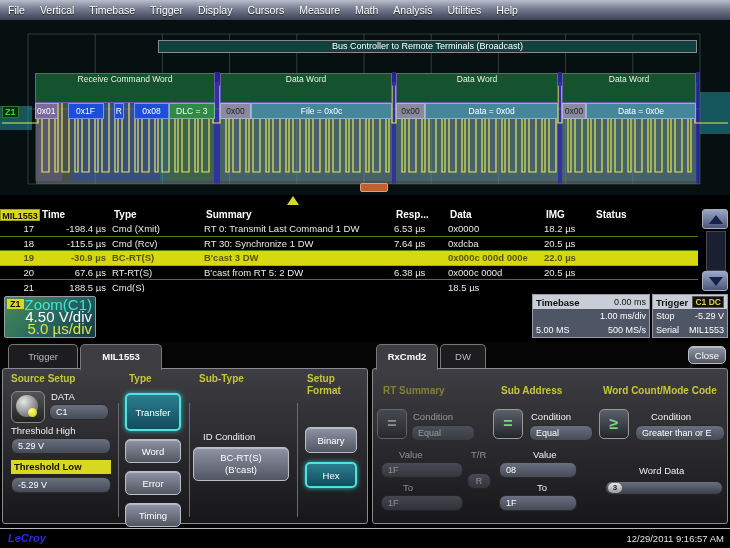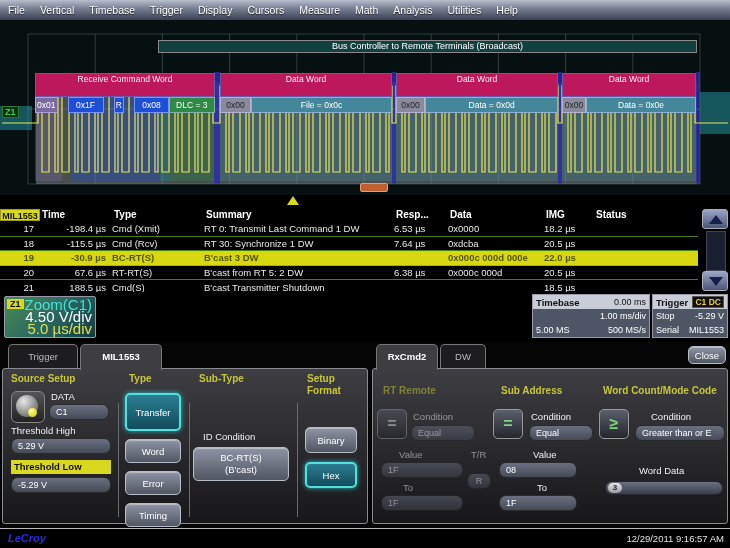--- a/index.html
+++ b/index.html
@@ -17,21 +17,21 @@
   .wave svg{position:absolute;left:0;top:0;z-index:3;pointer-events:none;}
   .zoomband{position:absolute;left:36px;top:62px;width:661px;height:102px;
     background:rgba(175,185,185,.38);z-index:1;}
   .edgeblock{position:absolute;background:#14565c;z-index:1;}
   .ov{position:absolute;top:64px;height:97px;z-index:2;opacity:.34;}
   .sep{position:absolute;top:52px;height:112px;background:#2a2ab0;z-index:2;opacity:.8;}
   .busband{position:absolute;left:158px;top:20px;width:539px;height:13px;z-index:4;
     background:#12403e;border:1px solid #8a8a8a;box-sizing:border-box;
     font-size:9px;color:#fff;text-align:center;line-height:11px;}
   .wgroup{position:absolute;top:53px;z-index:4;}
-  .whead{height:24px;background:#be185d;border:1px solid #6a5aaa;box-sizing:border-box;
+  .whead{height:30px;background:#14532d;border:1px solid #6a5aaa;box-sizing:border-box;
     font-size:8.5px;color:#eee;text-align:center;line-height:11px;white-space:nowrap;overflow:hidden;}
   .dfields{display:flex;height:16px;}
   .dfield{height:16px;box-sizing:border-box;border:1px solid rgba(220,220,255,.5);
     font-size:8.5px;color:#fff;text-align:center;line-height:14px;white-space:nowrap;overflow:hidden;}
   .f-purple{background:#7a6a9e;}
   .f-red{background:#1d4ed8;margin-left:10px;}
   .f-green{background:#2f8a46;}
   .f-gray{background:#8a8a9e;color:#222;}
   .f-teal{background:#44879b;}
   .g1 .dfield:nth-child(1){width:15%}.g1 .dfield:nth-child(2){width:24%}
@@ -286,21 +286,20 @@
           <div>6.38 µs</div>
           <div>0x000c 000d</div>
           <div>20.5 µs</div>
           <div></div>
         </div>
 
         <div class="trow">
           <div class="c-idx">21</div>
           <div class="c-time">188.5 µs</div>
           <div>Cmd(S)</div>
-          <div>B'cast Transmitter Shutdown</div>
           <div></div>
           <div></div>
           <div>18.5 µs</div>
           <div></div>
         </div>
 
     </div>
     <div class="vscroll">
       <div class="sbtn up">
           <div class="tri"></div>
@@ -397,21 +396,21 @@
           <div class="btn active" style="position:relative;width:52px;height:26px;margin-bottom:9px;">Hex</div>
       </div>
     </div>
 
     <div class="tab active" style="left:376px;width:62px;">RxCmd2</div>
     <div class="tab" style="left:440px;width:46px;">DW</div>
     <div class="btn" style="left:688px;top:4px;width:38px;height:18px;">Close</div>
     <div class="panel rpanel">
 
       <div class="dim">
-        <div class="coltitle" style="left:10px;top:16px;">RT Remote</div>
+        <div class="coltitle" style="left:10px;top:16px;">RT Summary</div>
         <div class="icbtn" style="left:4px;top:40px;">=</div>
         <div class="lbl" style="left:40px;top:42px;">Condition</div>
         <div class="fld" style="left:38px;top:56px;width:64px;">Equal</div>
         <div class="lbl" style="left:26px;top:80px;">Value</div>
         <div class="fld" style="left:8px;top:93px;width:82px;">1F</div>
         <div class="lbl" style="left:30px;top:113px;">To</div>
         <div class="fld" style="left:8px;top:126px;width:82px;">1F</div>
         <div class="lbl" style="left:98px;top:80px;">T/R</div>
         <div class="fld" style="left:94px;top:104px;width:24px;text-align:center;">R</div>
       </div>

